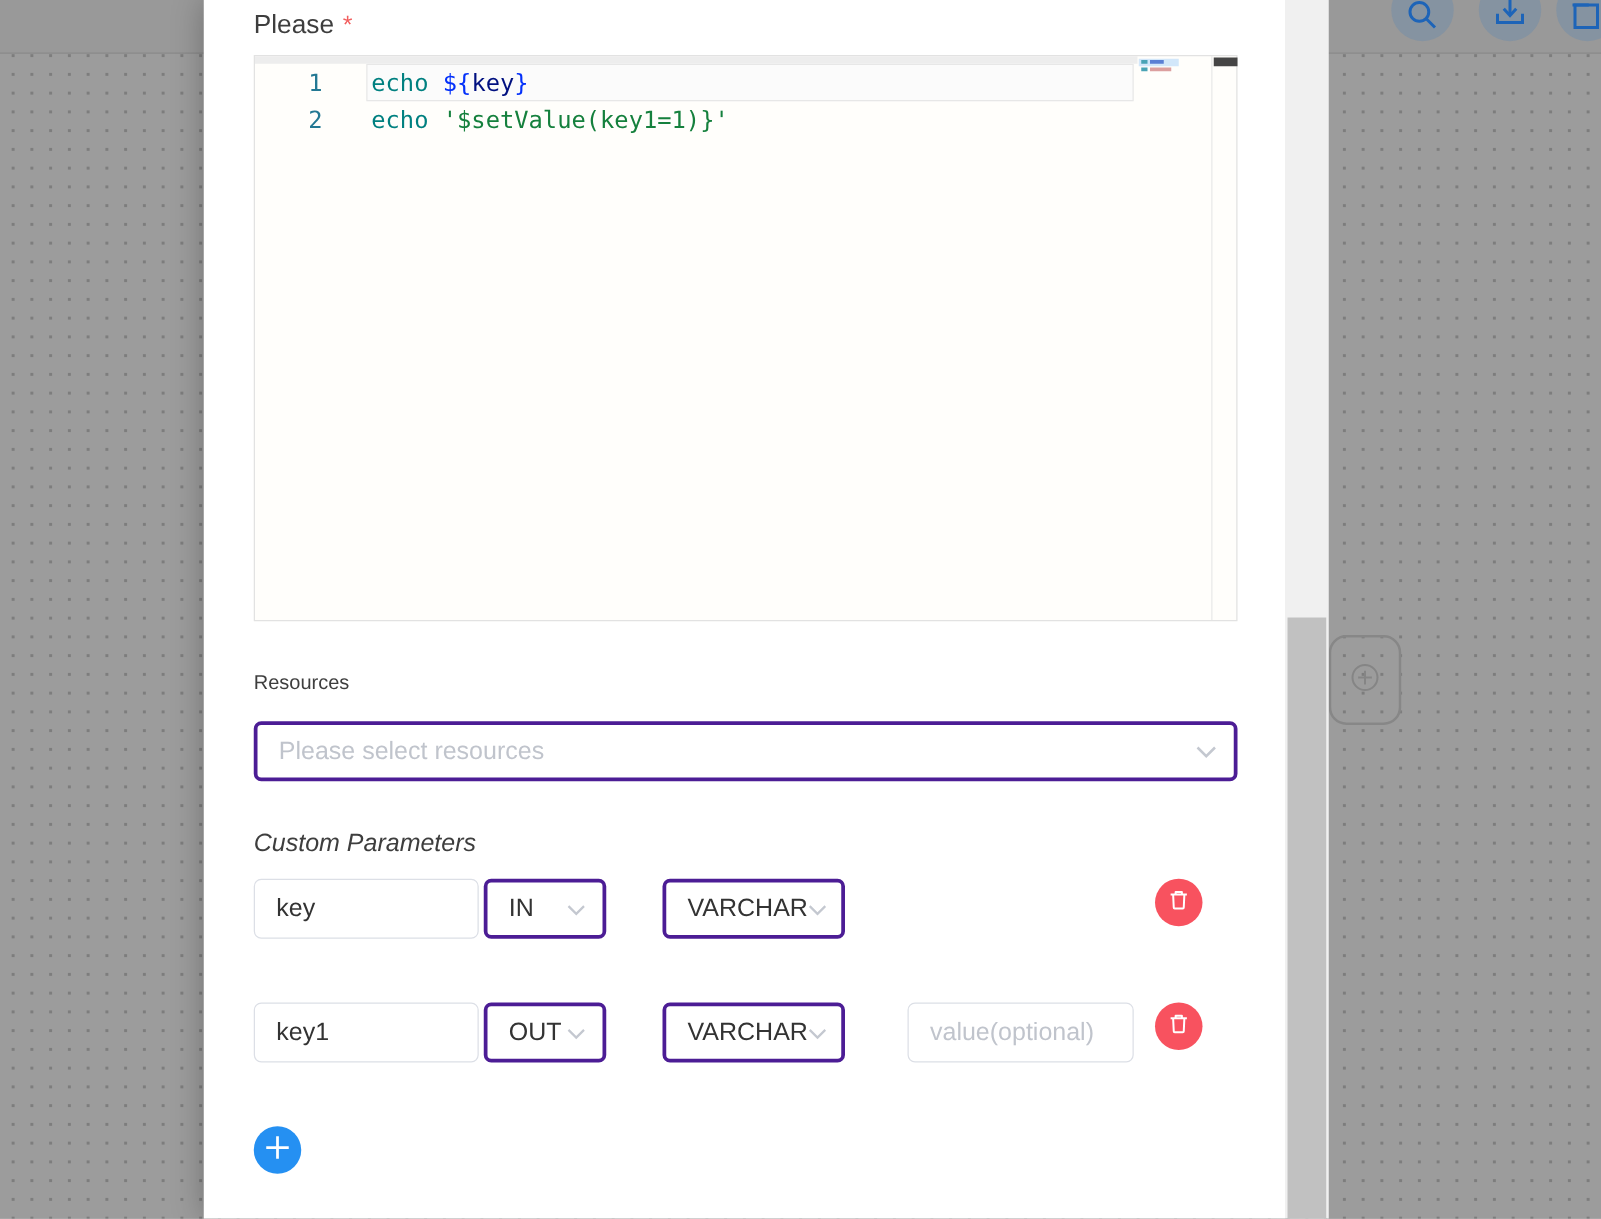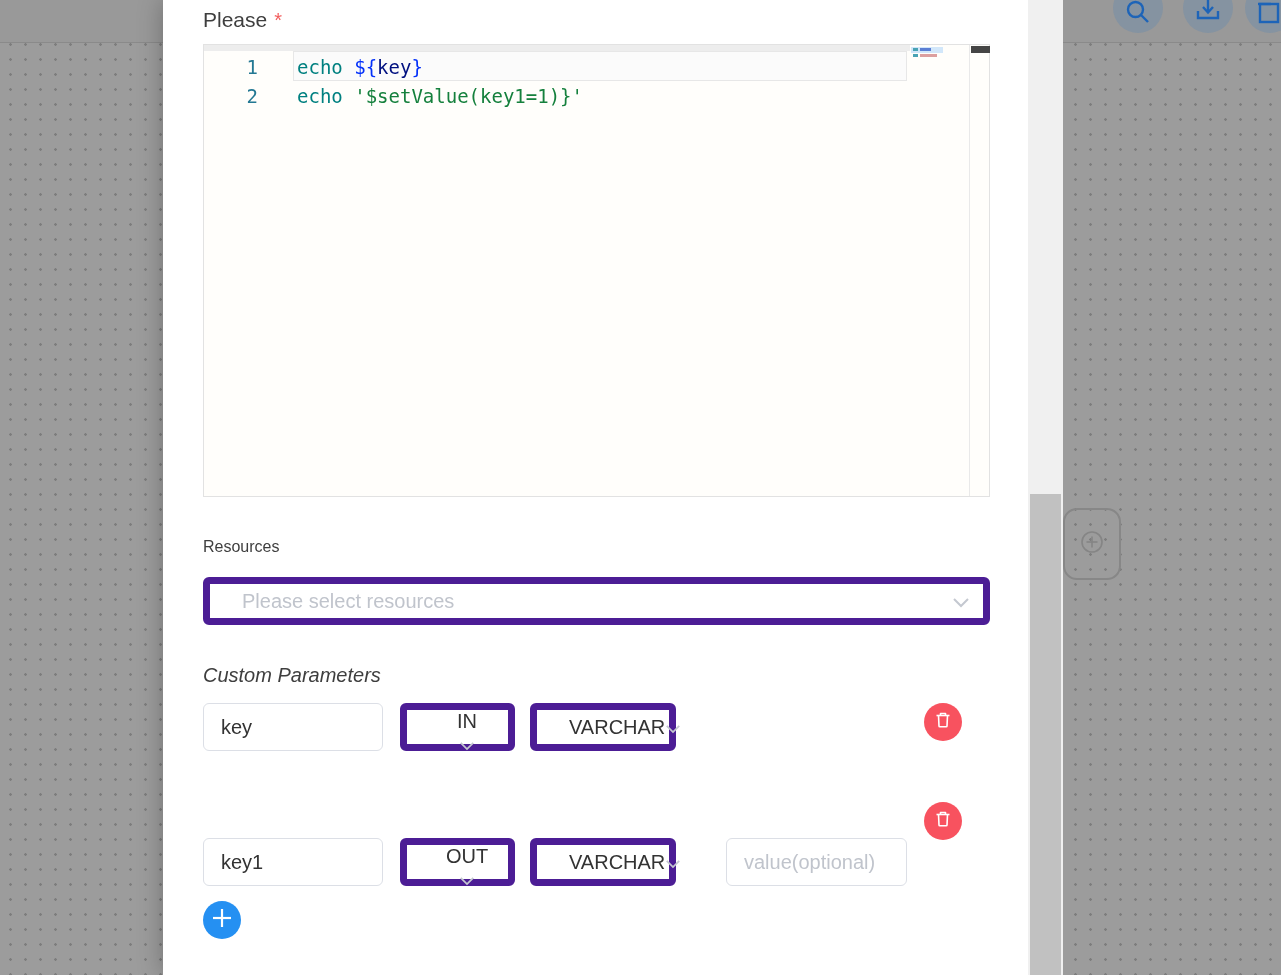--- a/index.html
+++ b/index.html
@@ -90,40 +90,40 @@
   .mm-m1 { left: 4px; top: 3px; width: 5px; height: 3px; background: #49a3b5; }
   .mm-m2 { left: 11px; top: 3px; width: 11px; height: 3px; background: #5b7fd4; }
   .mm-m3 { left: 4px; top: 9px; width: 5px; height: 3px; background: #49a3b5; }
   .mm-m4 { left: 11px; top: 9px; width: 17px; height: 3px; background: #dc9f9f; }
   .mm-divider { left: 765px; top: 0; width: 1px; height: 451px; background: #e9e9e9; }
   .mm-slider { left: 767px; top: 1px; width: 19px; height: 7px; background: #454545; }
 
   
   .select-box {
     height: 48px; background: #fff;
-    border: 7px solid #4c1d95; border-radius: 6px;
+    border: 3px solid #4c1d95; border-radius: 6px;
     display: flex; align-items: center; justify-content: space-between;
-    padding: 0 13px 0 32px; font-size: 20px; color: #333; cursor: pointer;
+    padding: 0 13px 0 17px; font-size: 20px; color: #333; cursor: pointer;
   }
   .res-select { left: 40px; top: 577px; width: 787px; }
   .placeholder-text { color: #c0c4cc; }
 
   .text-input {
     height: 48px; border: 1px solid #dcdfe6; border-radius: 6px;
     font-size: 20px; color: #333; padding: 0 17px; background: #fff;
     font-family: "Liberation Sans", sans-serif; outline: none; width: 100%;
   }
   .text-input::placeholder { color: #c0c4cc; }
   .param-pos { position: absolute; }
   .col-name { left: 40px; width: 180px; }
-  .col-dir  { left: 237px; width: 115px; flex-direction: column; }
+  .col-dir  { left: 224px; width: 98px; }
   .col-type { left: 367px; width: 146px; }
   .col-val  { left: 563px; width: 181px; }
   .row-1 { top: 703px; }
-  .row-2 { top: 802px; margin-top: 36px; }
+  .row-2 { top: 802px; }
 
   .icon-btn {
     position: absolute; width: 38px; height: 38px; border-radius: 50%;
     display: flex; align-items: center; justify-content: center; cursor: pointer;
   }
   .delete-btn { left: 761px; background: #f8525f; }
   .del-1 { top: 703px; }
   .del-2 { top: 802px; }
   .add-btn { left: 40px; top: 901px; background: #2590f2; }
 </style>

